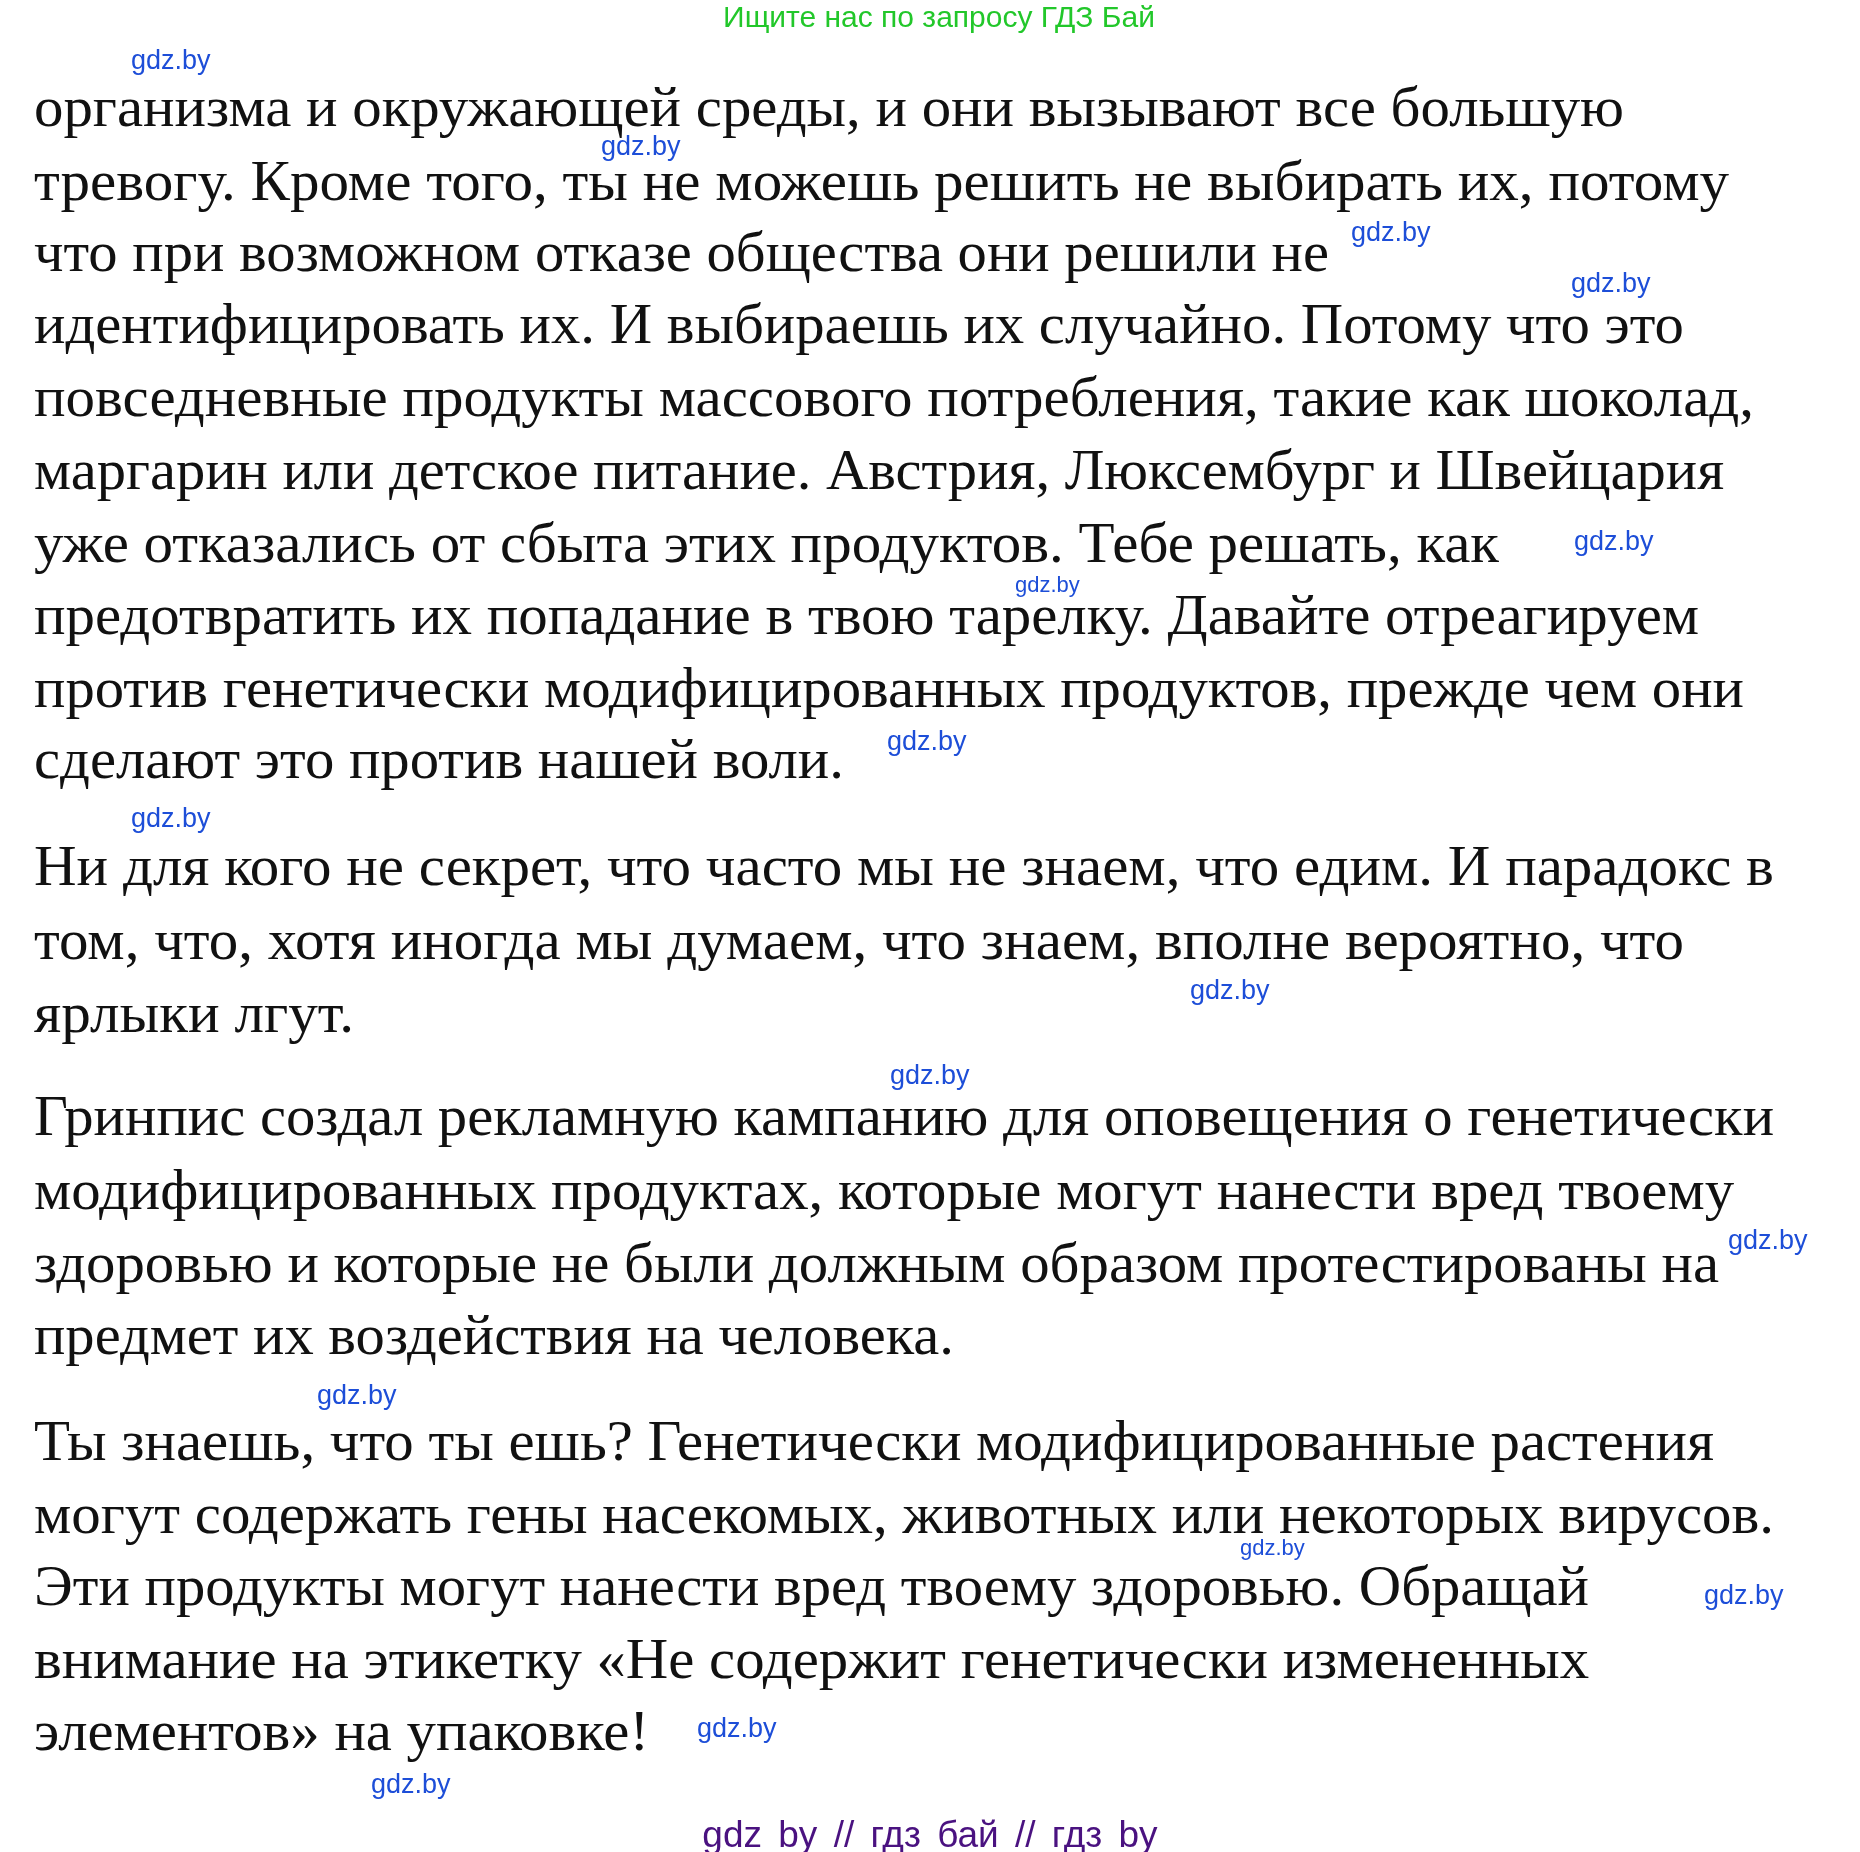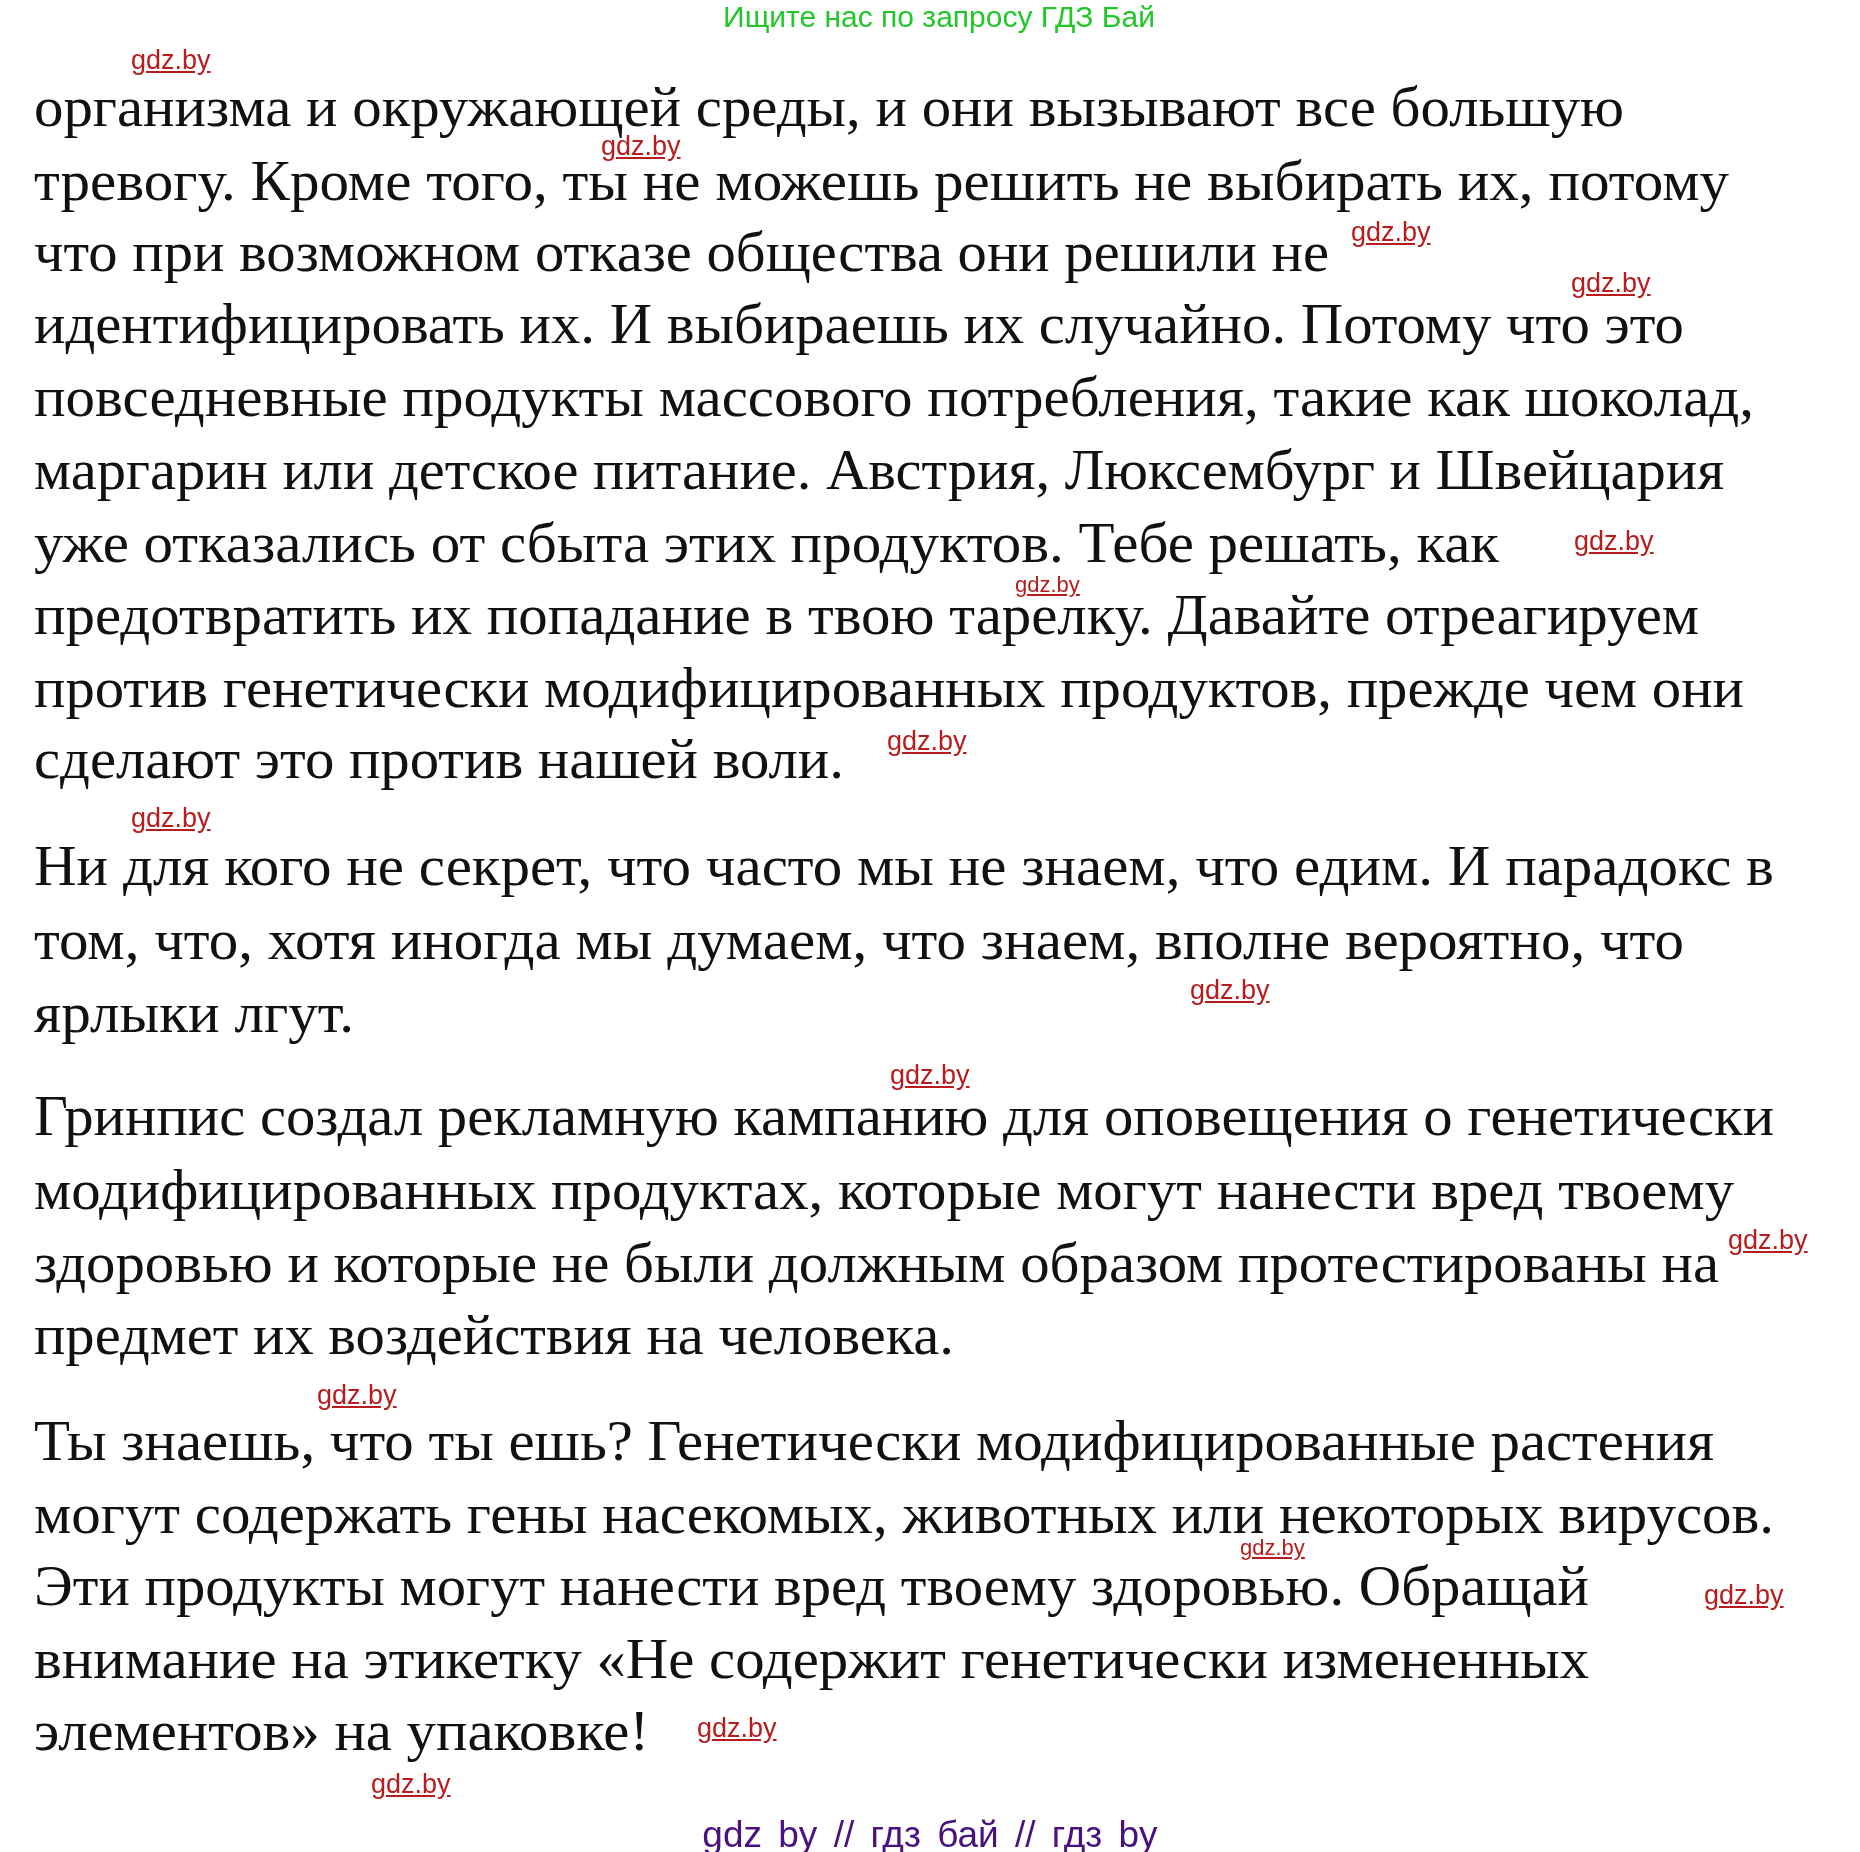--- a/index.html
+++ b/index.html
@@ -11,21 +11,21 @@
   }
   .line {
     position: absolute; left: 34px; white-space: nowrap;
     font-family: "Liberation Serif", serif; font-size: 58px;
     line-height: 72px; color: #111111;
     transform-origin: left center;
   }
   .wm {
     position: absolute; white-space: nowrap;
     font-family: "Liberation Sans", sans-serif; font-size: 27px;
-    line-height: 30px; color: #b91c1c; text-decoration: underline;
+    line-height: 30px; color: #1d4ed8;
   }
   .footer {
     position: absolute; left: 0; width: 1860px; top: 1818px; height: 34px;
     text-align: center; font-family: "Liberation Sans", sans-serif;
     font-size: 37px; line-height: 34px; color: #4a1280;
     word-spacing: 6px;
   }
 </style>
 </head>
 <body>

